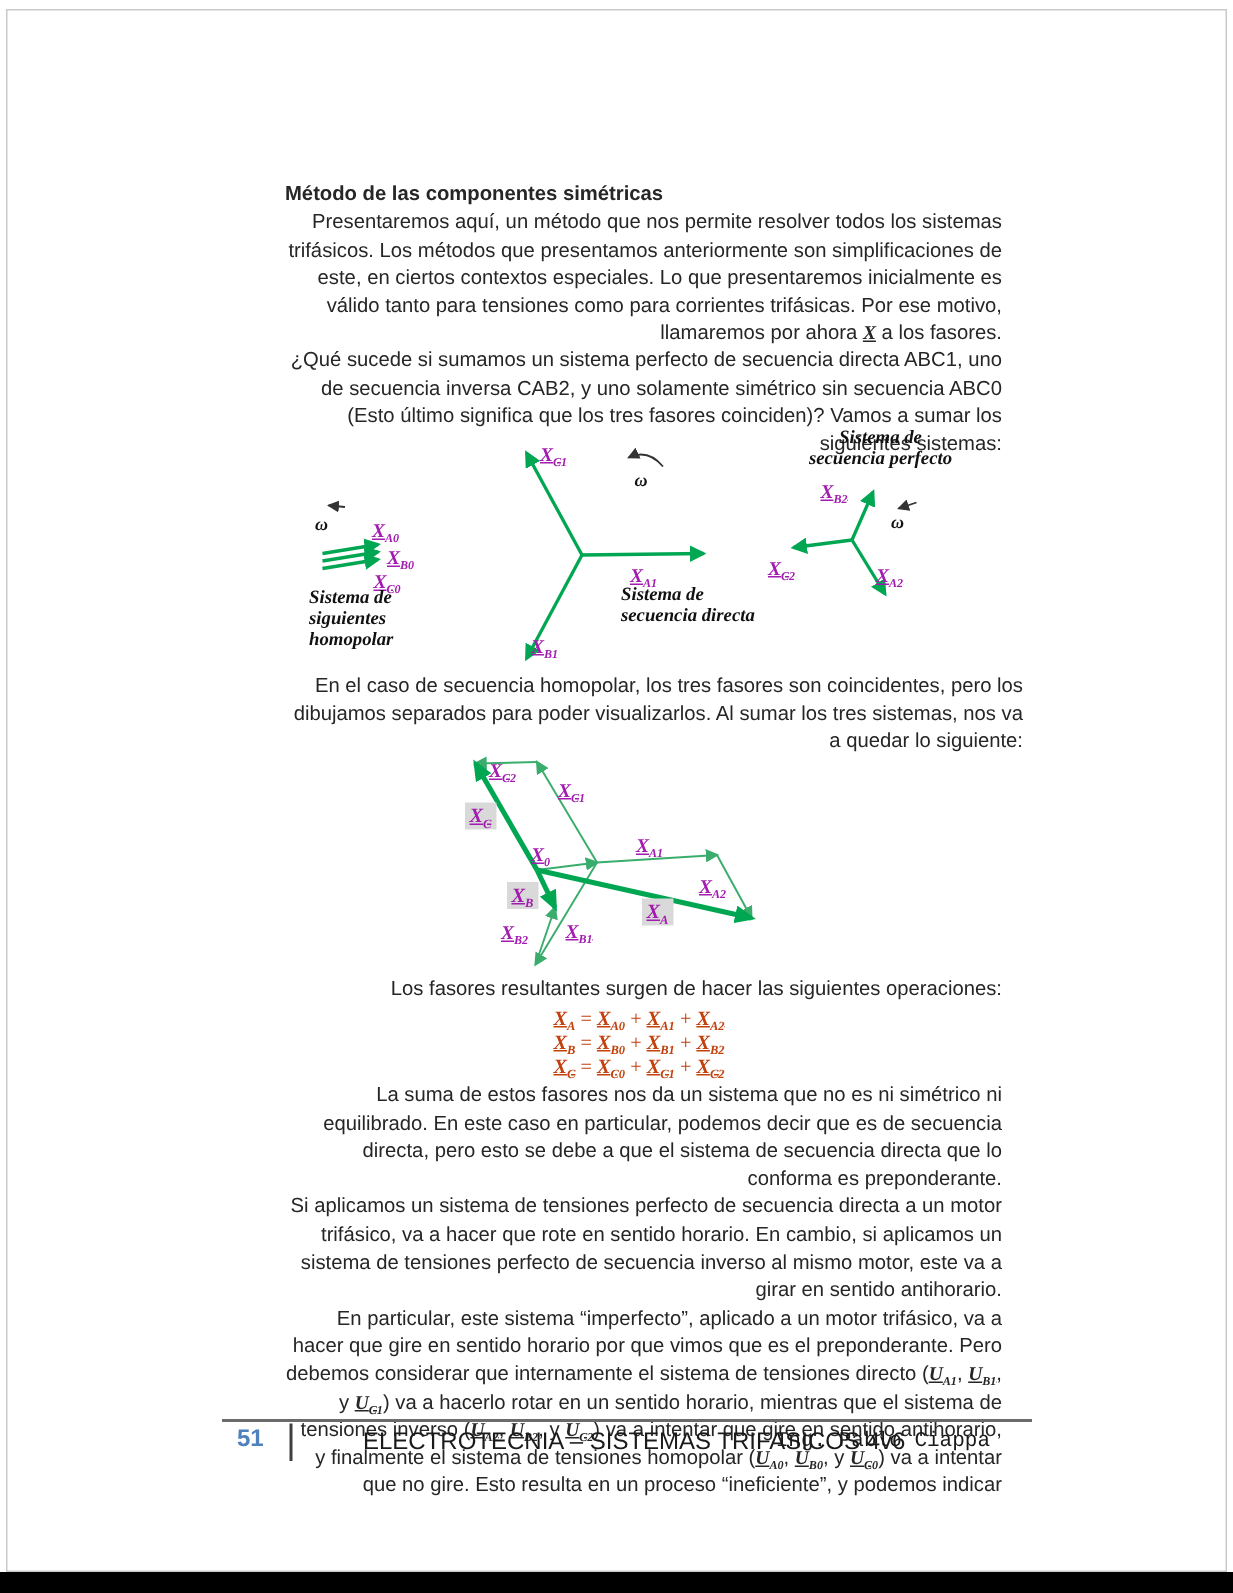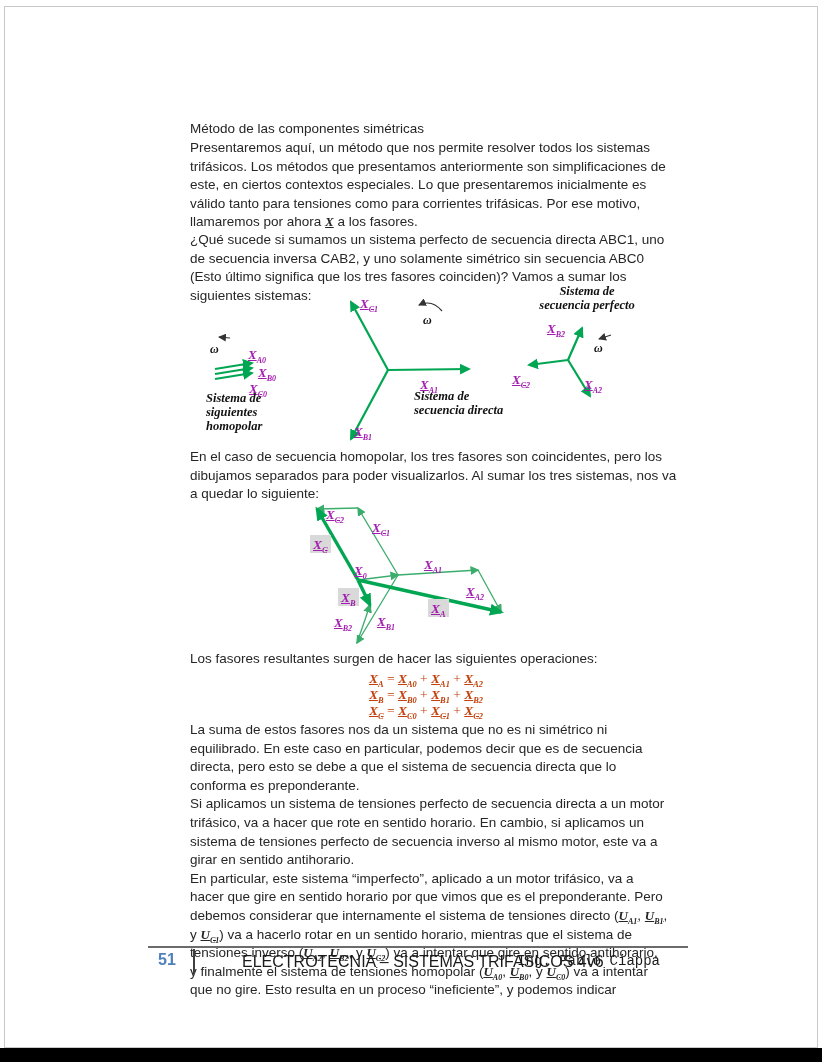--- a/index.html
+++ b/index.html
@@ -10,23 +10,23 @@
   html, body { background: #ffffff; }
   .page {
     position: relative; width: 822px; height: 1062px; background: #ffffff;
     overflow: hidden; font-family: "Liberation Sans", sans-serif;
   }
   .pborder { position: absolute; left: 4px; top: 6px; width: 814px; height: 1042px;
     border: 1px solid var(--border); }
   .bottombar { position: absolute; left: 0; top: 1048px; width: 822px; height: 14px; background: #000; }
 
   .title { position: absolute; left: 190px; top: 121px; width: 478px;
-    font-size: 13.5px; font-weight: normal; color: var(--text); }
+    font-size: 13.5px; font-weight: bold; color: var(--text); }
   .body { position: absolute; width: 478px; font-size: 13.5px; line-height: 18.6px;
-    color: var(--text); text-align: left; }
+    color: var(--text); text-align: right; }
   .body p { margin: 0; }
 
   .ph { font-family: "Liberation Serif", serif; font-style: italic; font-weight: bold;
     text-decoration: underline; }
   .ph sub { font-size: 0.62em; line-height: 0; }
   .body .ph { font-size: 13px; }
 
   .fig { position: absolute; }
   .cnv { position: absolute; left: 0; top: 0; }
   .am { stroke: var(--green); stroke-width: 2.2; fill: none; }

